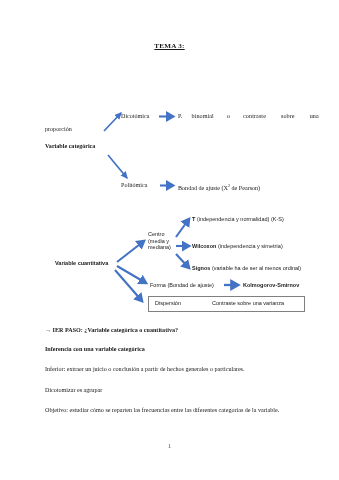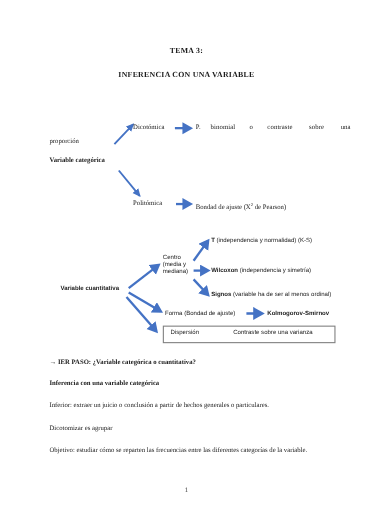--- a/index.html
+++ b/index.html
@@ -20,21 +20,21 @@
   
   .doc-title {
     position: absolute;
     left: 0;
     width: 339px;
     text-align: center;
     font-weight: bold;
     font-size: 7.1px;
     letter-spacing: 0.25px;
   }
-  #title-tema  { top: 42px; }
+  #title-tema  { top: 42px; text-decoration: underline; }
   #title-infer { top: 64px; }
 
   
   .t {
     position: absolute;
     font-size: 6.1px;
     line-height: 9px;
     white-space: nowrap;
   }
   .t.bold { font-weight: bold; }
@@ -136,21 +136,20 @@
     <line x1="176" y1="246" x2="189" y2="246" stroke="#4472C4" stroke-width="2.1" marker-end="url(#ah-fat)"></line>
 
     <line x1="176" y1="254" x2="189" y2="268" stroke="#4472C4" stroke-width="2.1" marker-end="url(#ah-fat)"></line>
 
     <line x1="224" y1="285" x2="238" y2="285" stroke="#4472C4" stroke-width="2.3" marker-end="url(#ah-fat)"></line>
 
     <line x1="184" y1="303.5" x2="209" y2="303.5" stroke="#4472C4" stroke-width="1.6" marker-end="url(#ah)"></line>
   </svg>
 
   <div class="doc-title" id="title-tema">TEMA 3:</div>
-  <div class="doc-title" id="title-infer">INFERENCIA CON UNA VARIABLE</div>
 
   <div class="t" style="left:121px; top:112px;">Dicotómica</div>
 
   <div class="t spaced" style="left:178px; top:112px;">
     <span>P.</span><span class="gap1"></span><span>binomial</span><span class="gap2"></span><span>o</span><span class="gap2"></span><span>contraste</span><span class="gap3"></span><span>sobre</span><span class="gap3"></span><span>una</span>
   </div>
 
   <div class="t" style="left:45px; top:125px;">proporción</div>
 
   <div class="t bold" style="left:45px; top:142px;">Variable categórica</div>

